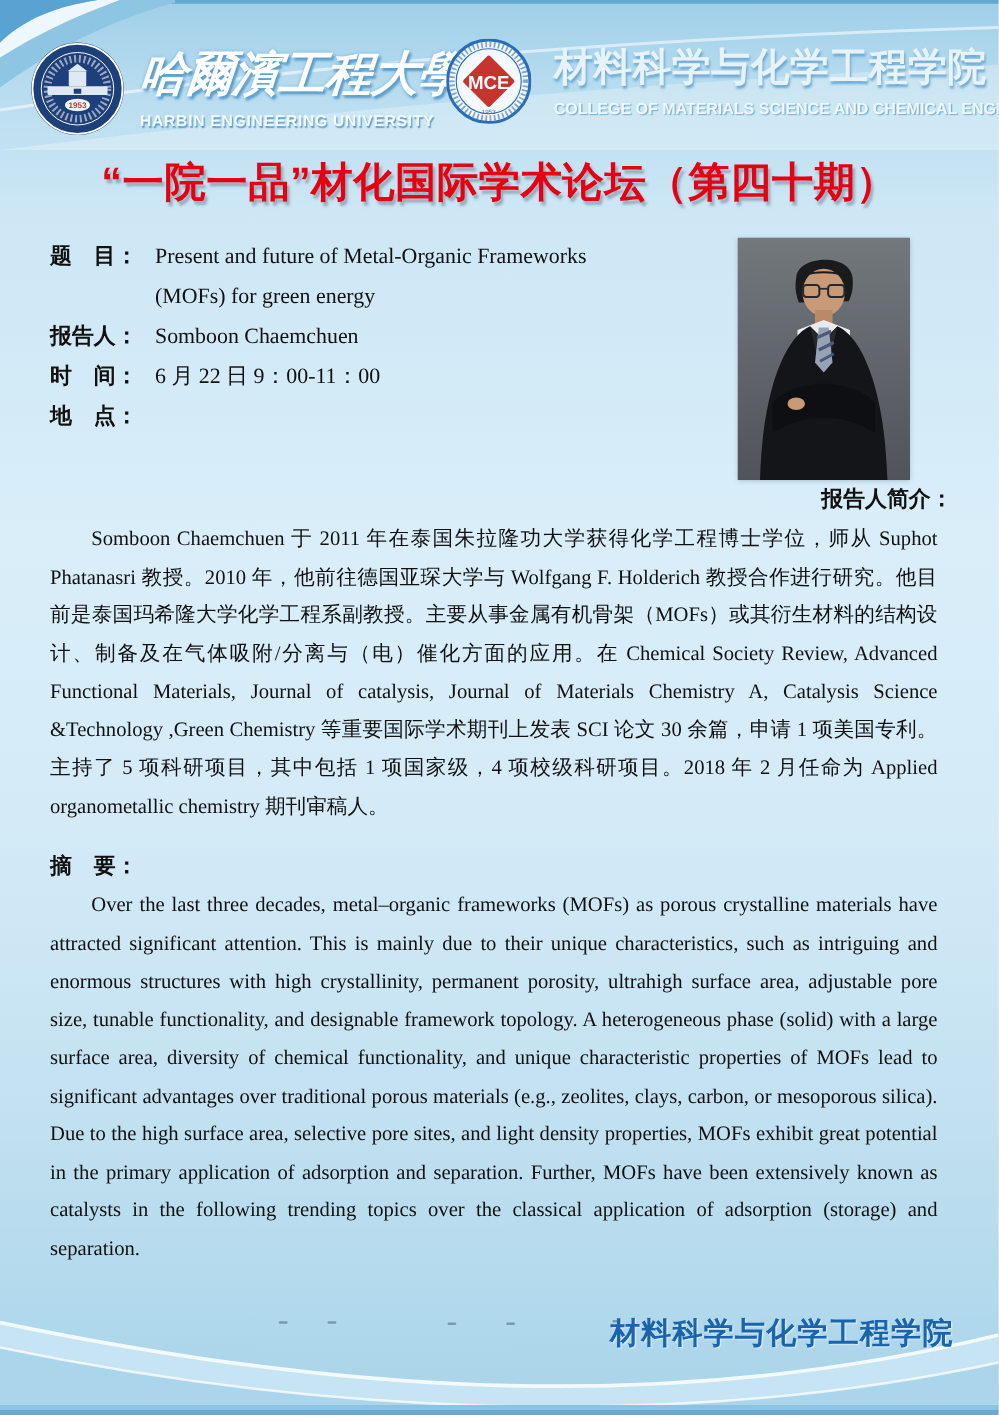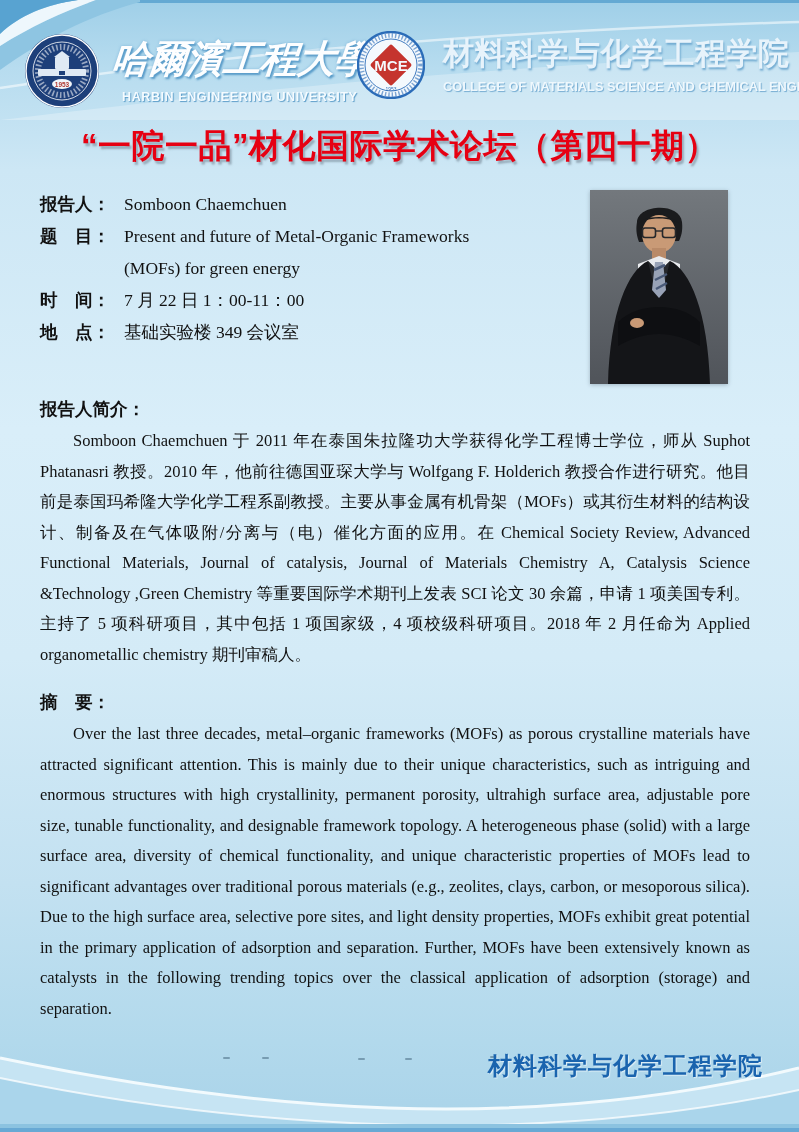--- a/index.html
+++ b/index.html
@@ -12,21 +12,21 @@
   .hdr-waves{position:absolute;top:0;left:0;z-index:0;}
   .bot-waves{position:absolute;bottom:0;left:0;z-index:0;}
   .z{position:absolute;z-index:2;}
 
   
   .logo-heu{left:24px;top:33px;width:76px;height:76px;}
   .heu-text{left:112px;top:34px;width:250px;}
   .heu-zh{font-size:38px;font-weight:bold;font-style:italic;color:#fdfeff;white-space:nowrap;
           letter-spacing:-1px;text-shadow:2px 2px 2px #5a9cc9,0 0 3px #7fb6da;transform:skewX(-5deg);}
   .heu-en{font-size:12.5px;font-weight:bold;color:#f4fbff;letter-spacing:0.6px;margin-top:5px;
-          font-family:"Liberation Sans",sans-serif;text-shadow:1px 1px 1px #5b9cc8;white-space:nowrap;margin-left:10px;}
+          font-family:"Liberation Sans",sans-serif;text-shadow:1px 1px 1px #5b9cc8;white-space:nowrap;}
   .logo-mse{left:357px;top:31px;width:68px;height:68px;}
   .college-text{left:443px;top:33px;width:350px;}
   .college-zh{font-size:31px;font-weight:bold;color:#e7f3fb;letter-spacing:0.5px;white-space:nowrap;
           font-family:"Liberation Sans",sans-serif;text-shadow:1px 2px 2px #6fa9d0;}
   .college-en{font-size:12.8px;font-weight:bold;color:#eff8fd;margin-top:4px;white-space:nowrap;
           font-family:"Liberation Sans",sans-serif;text-shadow:1px 1px 1px #74abd1;}
 
   
   .forum-title{left:0;top:124px;width:799px;text-align:center;font-size:33px;font-weight:bold;
           color:#e60012;font-family:"Liberation Sans",sans-serif;letter-spacing:0.5px;
@@ -35,21 +35,21 @@
   
   .content{left:40px;top:188px;width:722px;}
   .info-wrap{position:relative;min-height:198px;}
   .info-rows{width:505px;}
   .info-row{display:flex;align-items:flex-start;line-height:32px;font-size:17.5px;}
   .info-label{font-family:"Liberation Sans",sans-serif;font-weight:bold;width:84px;flex-shrink:0;white-space:nowrap;}
   .info-value{font-family:"Liberation Serif",serif;}
   .photo{position:absolute;right:34px;top:2px;width:138px;height:194px;box-shadow:0 1px 4px rgba(60,80,95,0.35);}
 
   .sec-heading{font-family:"Liberation Sans",sans-serif;font-weight:bold;font-size:17.5px;line-height:26px;}
-  .bio-heading{margin-top:10px;}
+  .bio-heading{text-align:right;}
   .para{margin:4px 12px 0 0;font-size:16.5px;line-height:30.5px;text-align:justify;text-indent:2em;}
   .abstract-heading{margin-top:19px;}
 
   
   .faint-mark{position:absolute;width:7px;height:2px;background:rgba(62,96,120,0.5);border-radius:1px;z-index:2;}
   .footer-name{left:0;top:1050px;width:763px;text-align:right;font-size:24px;font-weight:bold;
           color:#1a64ae;font-family:"Liberation Sans",sans-serif;letter-spacing:1px;
           text-shadow:1px 1px 1px rgba(255,255,255,0.6);}
 </style>
 </head>
@@ -99,37 +99,36 @@
     <div class="college-en">COLLEGE OF MATERIALS SCIENCE AND CHEMICAL ENGINEERING</div>
   </div>
 
   <div class="z forum-title">“一院一品”材化国际学术论坛（第四十期）</div>
 
   <div class="z content">
 
     <div class="info-wrap">
       <div class="info-rows">
         <div class="info-row">
-          <span class="info-label">报告人：</span>
-          <span class="info-value">Somboon Chaemchuen</span>
-        </div>
-        <div class="info-row">
           <span class="info-label">题　目：</span>
           <span class="info-value">
             <span>Present and future of Metal-Organic Frameworks</span><br>
             <span>(MOFs) for green energy</span>
           </span>
         </div>
         <div class="info-row">
+          <span class="info-label">报告人：</span>
+          <span class="info-value">Somboon Chaemchuen</span>
+        </div>
+        <div class="info-row">
           <span class="info-label">时　间：</span>
-          <span class="info-value">7 月 22 日 1：00-11：00</span>
+          <span class="info-value">6 月 22 日 9：00-11：00</span>
         </div>
         <div class="info-row">
           <span class="info-label">地　点：</span>
-          <span class="info-value">基础实验楼 349 会议室</span>
         </div>
       </div>
 
       <svg class="photo" viewBox="0 0 138 194" aria-label="speaker portrait photo">
         <defs>
           <linearGradient id="pbg" x1="0" y1="0" x2="0" y2="1">
             <stop offset="0" stop-color="#73787d"></stop>
               <stop offset="1" stop-color="#50545a"></stop>
           </linearGradient>
         </defs>

